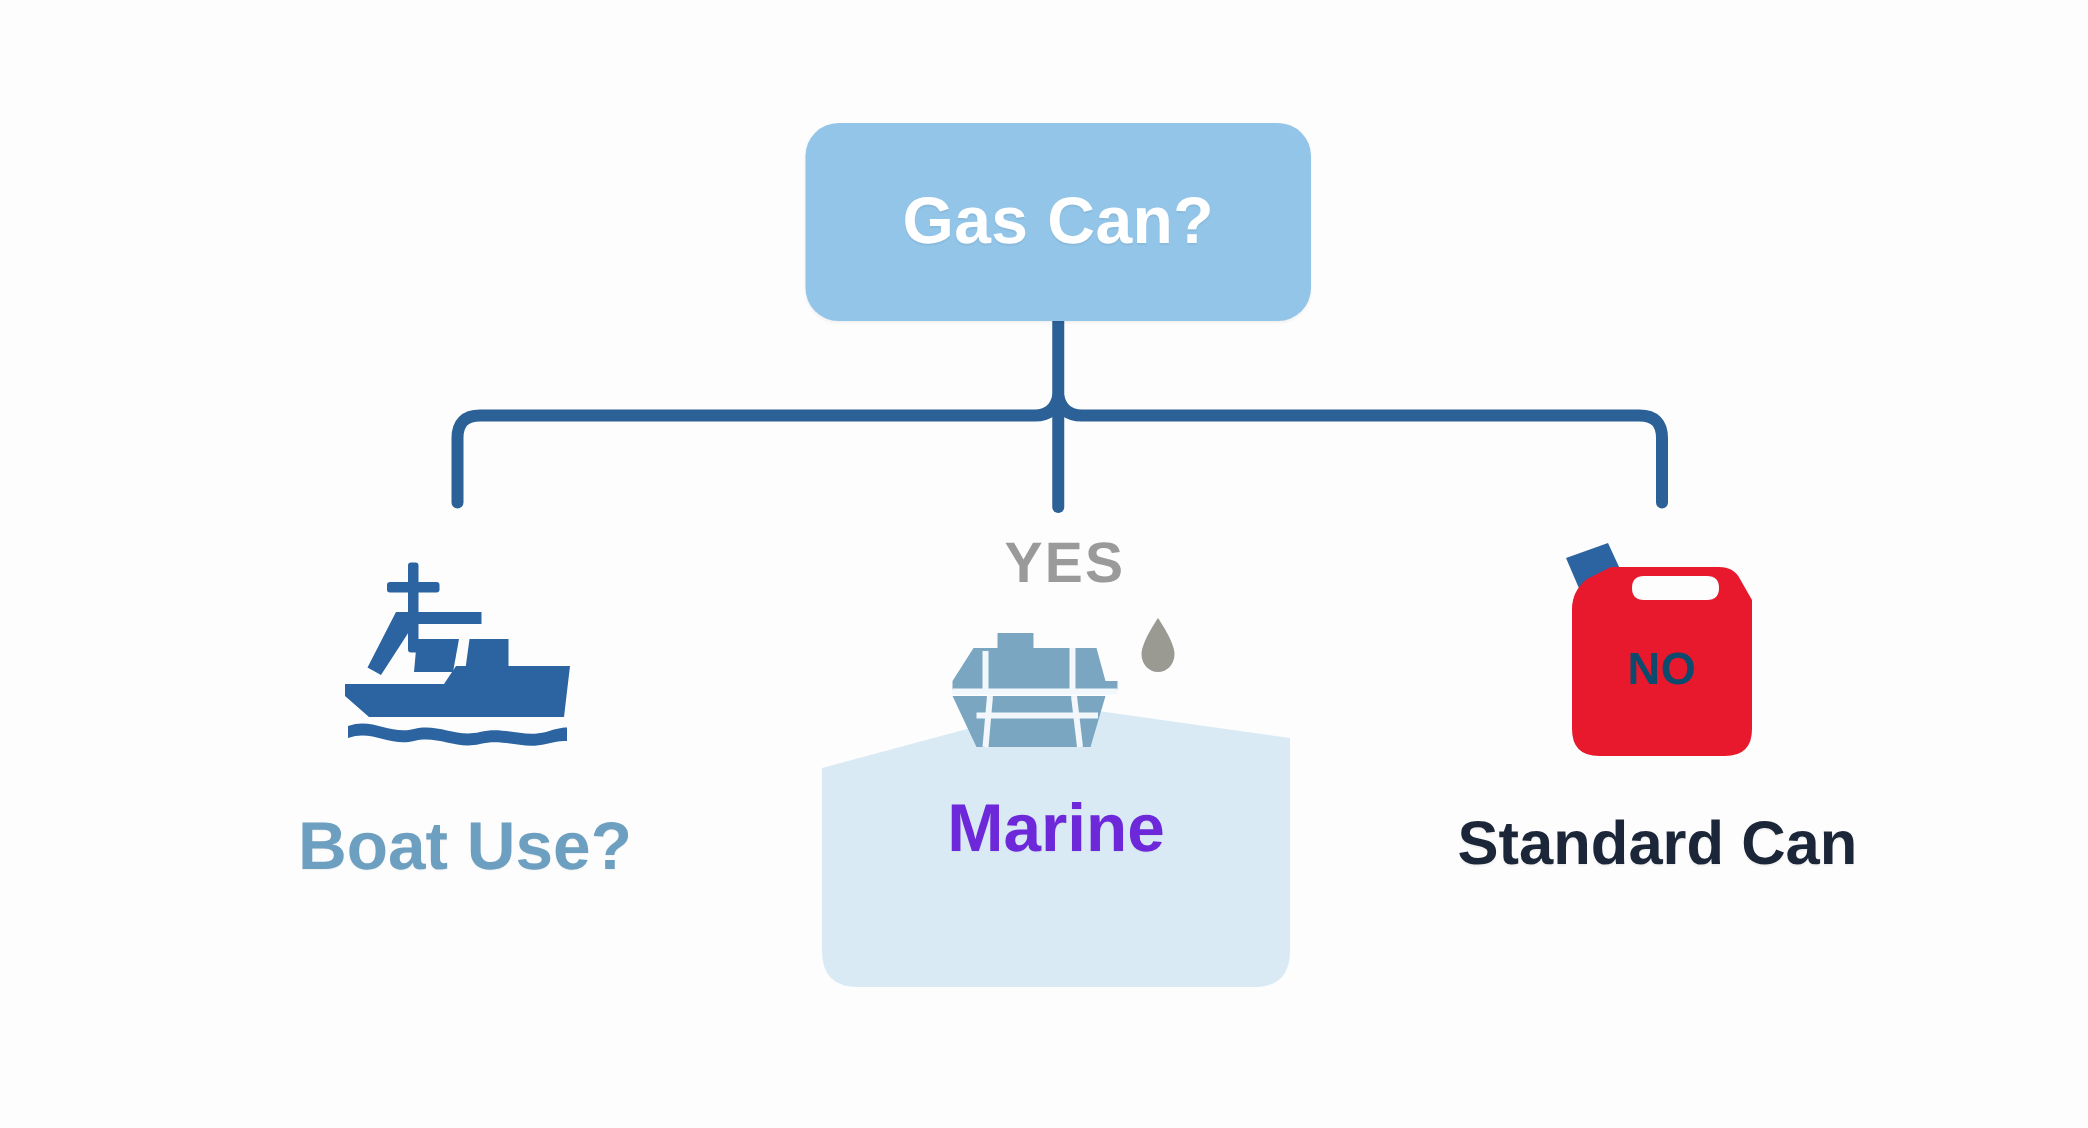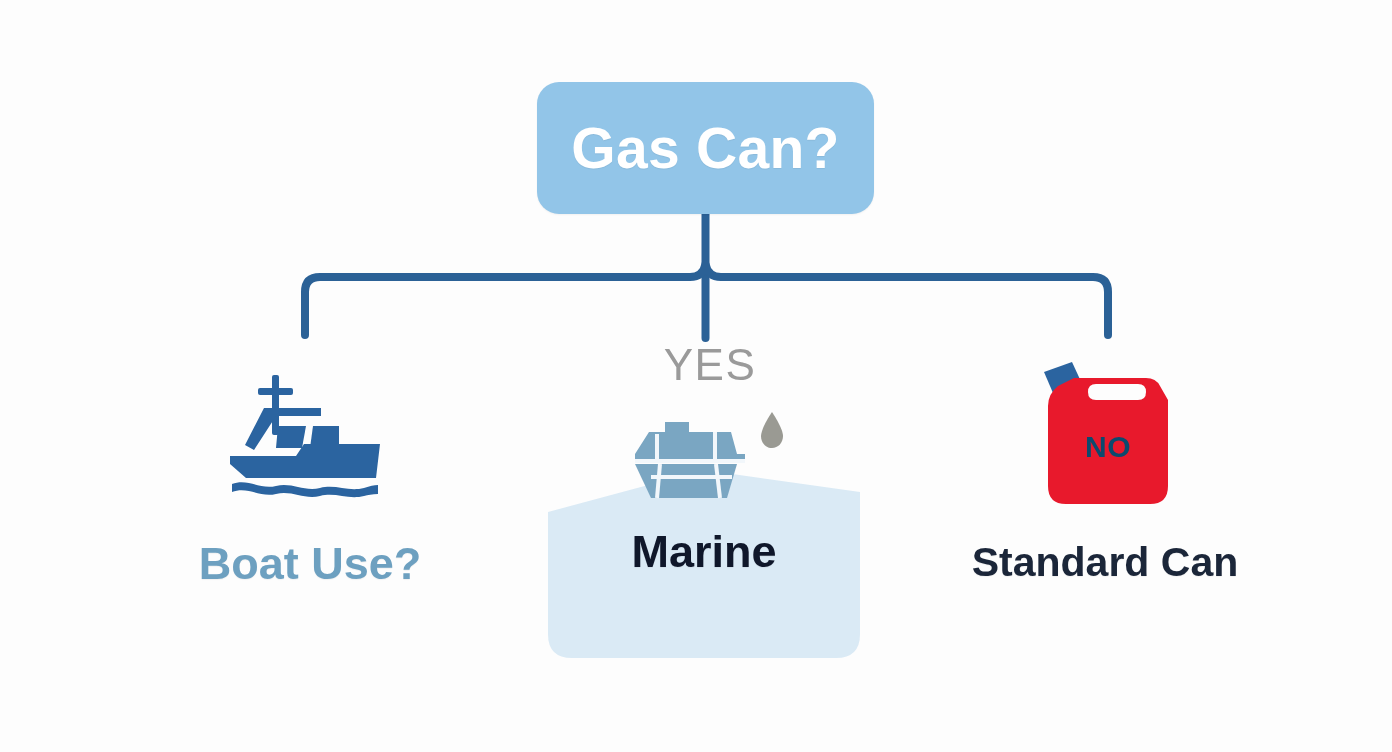--- a/index.html
+++ b/index.html
@@ -28,47 +28,47 @@
     height: 132px;
     background: #92c5e8;
     border-radius: 22px;
     display: flex;
     align-items: center;
     justify-content: center;
     box-shadow: 0 1px 2px rgba(0,0,0,0.05);
   }
   .root-box-label {
     color: #ffffff;
-    font-size: 57px;
+    font-size: 44px;
     font-weight: 700;
     letter-spacing: 0.3px;
     line-height: 1;
     text-shadow: 0 1px 1px rgba(0,0,0,0.06);
   }
 
   
   .connectors {
     position: absolute;
     left: 0;
     top: 0;
     width: 1392px;
     height: 752px;
     pointer-events: none;
   }
 
   
   .yes-label {
     position: absolute;
     left: 600px;
-    top: 343px;
+    top: 357px;
     width: 220px;
     text-align: center;
     color: #9a9a9a;
-    font-size: 44px;
-    font-weight: 400;
+    font-size: 38px;
+    font-weight: 700;
     letter-spacing: 1.5px;
     line-height: 1;
   }
 
   
   .branch {
     position: absolute;
   }
   .branch-icon {
     position: absolute;
@@ -95,21 +95,21 @@
     position: absolute;
     left: 548px;
     top: 462px;
     width: 312px;
     height: 196px;
   }
   .branch-tank-icon { left: 627px; top: 414px; }
   .branch-droplet   { left: 758px; top: 410px; }
   .branch-tank-label {
     left: 548px; top: 528px; width: 312px;
-    color: #0f172a;
+    color: #6d28d9;
     font-size: 45px;
     text-shadow: 0 1px 1px rgba(0,0,0,0.05);
   }
   .branch-tank-label span { display: block; }
 
   
   .branch-can-icon  { left: 1034px; top: 358px; }
   .branch-can-label {
     left: 905px; top: 540px; width: 400px;
     color: #1b2639;

